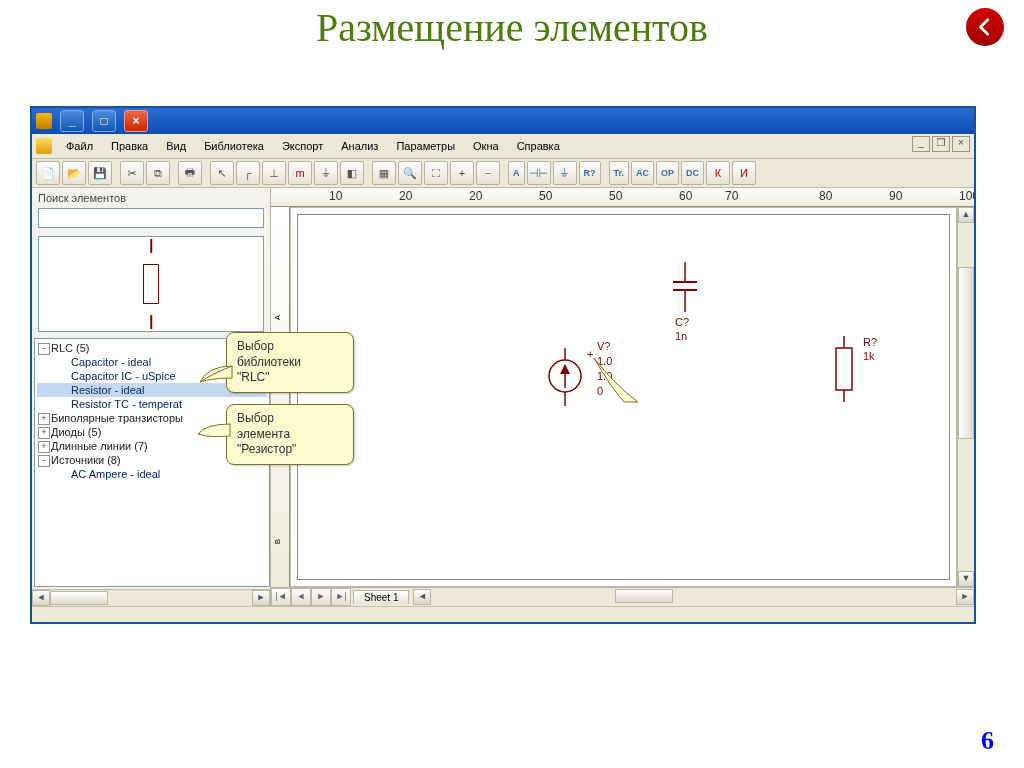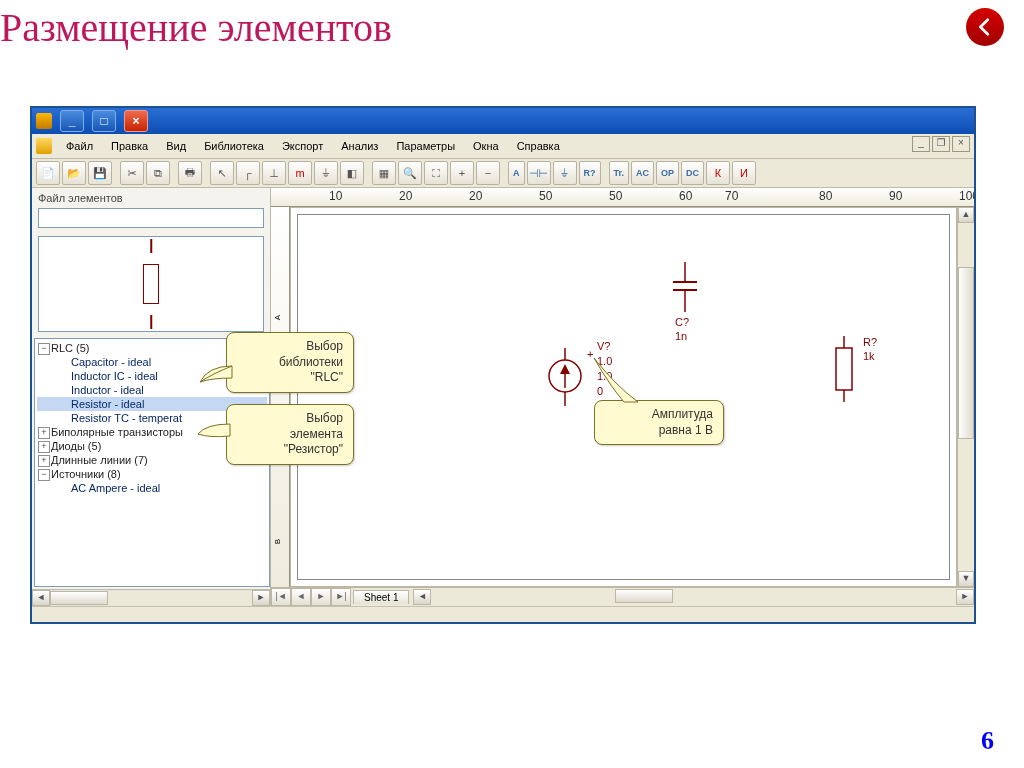--- a/index.html
+++ b/index.html
@@ -1,16 +1,16 @@
 <!DOCTYPE html>
 <html><head>
 <meta charset="utf-8">
 <style>
   body{margin:0;font-family:Tahoma,Verdana,sans-serif;background:#fff;width:1024px;height:768px;position:relative;overflow:hidden}
-  .slide-title{color:#be185d;font-family:"Times New Roman",serif;font-size:40px;margin-top:4px}
+  .slide-title{color:#4d7c0f;font-family:"Times New Roman",serif;font-size:40px;text-align:center;margin-top:4px}
   .back-btn{position:absolute;top:8px;right:20px;width:38px;height:38px;border-radius:50%;background:linear-gradient(180deg,#d40000,#a00000);display:flex;align-items:center;justify-content:center}
   .back-btn svg{width:22px;height:22px}
   .page-number{position:absolute;bottom:12px;right:30px;color:#0000ff;font-family:"Times New Roman",serif;font-size:26px;font-weight:bold}
 
   .screenshot{position:absolute;left:30px;top:106px;width:946px;height:518px;border:2px solid #1b5190;background:#ece9d8;box-sizing:border-box;overflow:hidden}
 
   
   .titlebar{height:26px;background:linear-gradient(180deg,#2a6ed4,#0c4db2);display:flex;align-items:center;padding:0 4px;color:#fff;font-size:12px;gap:6px}
   .titlebar .app-icon{width:16px;height:16px;display:inline-block;background:linear-gradient(180deg,#ffb800,#c07b00);border-radius:2px}
   .titlebar .title-text{flex:1}
@@ -72,21 +72,21 @@
   .sheet-footer .tab{padding:1px 10px;background:linear-gradient(180deg,#fff,#e6e3d6);border:1px solid #bdb8a6;border-bottom:none;margin-left:2px}
   .sheet-footer .hscroll2{flex:1;margin-left:4px;display:flex}
 
   .statusbar{height:20px;background:#ece9d8;border-top:1px solid #c6c2b1;font-size:13px;color:#444;padding:14px 6px}
 
   
   .comp{position:absolute;color:#800000;font-size:11px}
   .label-red{color:#800000;font-size:11px;position:absolute;white-space:pre}
 
   
-  .callout{position:absolute;background:#fffad0;border:1px solid #7a7229;border-radius:8px;padding:6px 10px;font-size:12px;color:#333;text-align:right;line-height:1.3;font-family:Arial,sans-serif;box-shadow:1px 1px 2px rgba(0,0,0,0.2)}
+  .callout{position:absolute;background:#fffad0;border:1px solid #7a7229;border-radius:8px;padding:6px 10px;font-size:12px;color:#333;text-align:left;line-height:1.3;font-family:Arial,sans-serif;box-shadow:1px 1px 2px rgba(0,0,0,0.2)}
 </style>
 </head>
 <body>
 
 <div class="slide-title">Размещение элементов</div>
 <div class="back-btn">
   <svg viewBox="0 0 24 24">
       <path d="M15 4 L7 12 L15 20" stroke="#fff" stroke-width="3" fill="none" stroke-linecap="round" stroke-linejoin="round"></path>
     </svg>
 </div>
@@ -150,33 +150,32 @@
     <span class="tbtn txt">Tr.</span>
     <span class="tbtn txt">AC</span>
     <span class="tbtn txt">OP</span>
     <span class="tbtn txt">DC</span>
     <span class="tbtn" style="color:#c00">К</span>
     <span class="tbtn" style="color:#c00">И</span>
   </div>
 
   <div class="mainarea">
     <div class="leftpanel">
-      <div class="search-hdr">Файл элементов</div>
+      <div class="search-hdr">Поиск элементов</div>
       <div class="search-input"></div>
       <div class="preview">
         <span class="lead top"></span>
           <div class="sym"></div>
           <span class="lead bot"></span>
       </div>
       <div class="tree-wrap">
         <div class="tree-inner">
           <div class="tree-row lvl1"><span class="exp">−</span><span>RLC (5)</span></div>
           <div class="tree-row lvl2">Capacitor - ideal</div>
-          <div class="tree-row lvl2">Inductor IC - ideal</div>
-          <div class="tree-row lvl2">Inductor - ideal</div>
+          <div class="tree-row lvl2">Capacitor IC - uSpice</div>
           <div class="tree-row lvl2 highlight">Resistor - ideal</div>
           <div class="tree-row lvl2">Resistor TC - temperat</div>
           <div class="tree-row lvl1"><span class="exp">+</span><span>Биполярные транзисторы</span></div>
           <div class="tree-row lvl1"><span class="exp">+</span><span>Диоды (5)</span></div>
           <div class="tree-row lvl1"><span class="exp">+</span><span>Длинные линии (7)</span></div>
           <div class="tree-row lvl1"><span class="exp">−</span><span>Источники (8)</span></div>
           <div class="tree-row lvl2">AC Ampere - ideal</div>
         </div>
       </div>
       <div class="hscroll">
@@ -273,18 +272,17 @@
   <svg style="position:absolute;left:166px;top:252px" width="36" height="28">
       <path d="M34 6 Q10 6 2 22" stroke="#7a7229" fill="#fffad0" stroke-width="1"></path>
       <path d="M34 6 Q14 14 2 22 Q14 18 34 18 Z" fill="#fffad0" stroke="#7a7229"></path>
     </svg>
 
   <div class="callout" style="left:194px;top:296px;width:106px">Выбор<br>элемента<br>"Резистор"</div>
   <svg style="position:absolute;left:164px;top:312px" width="36" height="24">
       <path d="M34 4 Q10 4 2 14 Q14 18 34 16 Z" fill="#fffad0" stroke="#7a7229"></path>
     </svg>
 
-  <div class="callout" style="left:562px;top:292px;width:108px">Амплитуда<br>равна 1 В</div>
   <svg style="position:absolute;left:560px;top:248px" width="50" height="50">
       <path d="M46 46 Q24 30 2 2 Q18 30 32 46 Z" fill="#fffad0" stroke="#7a7229"></path>
     </svg>
 
 </div>
 
 </body></html>

